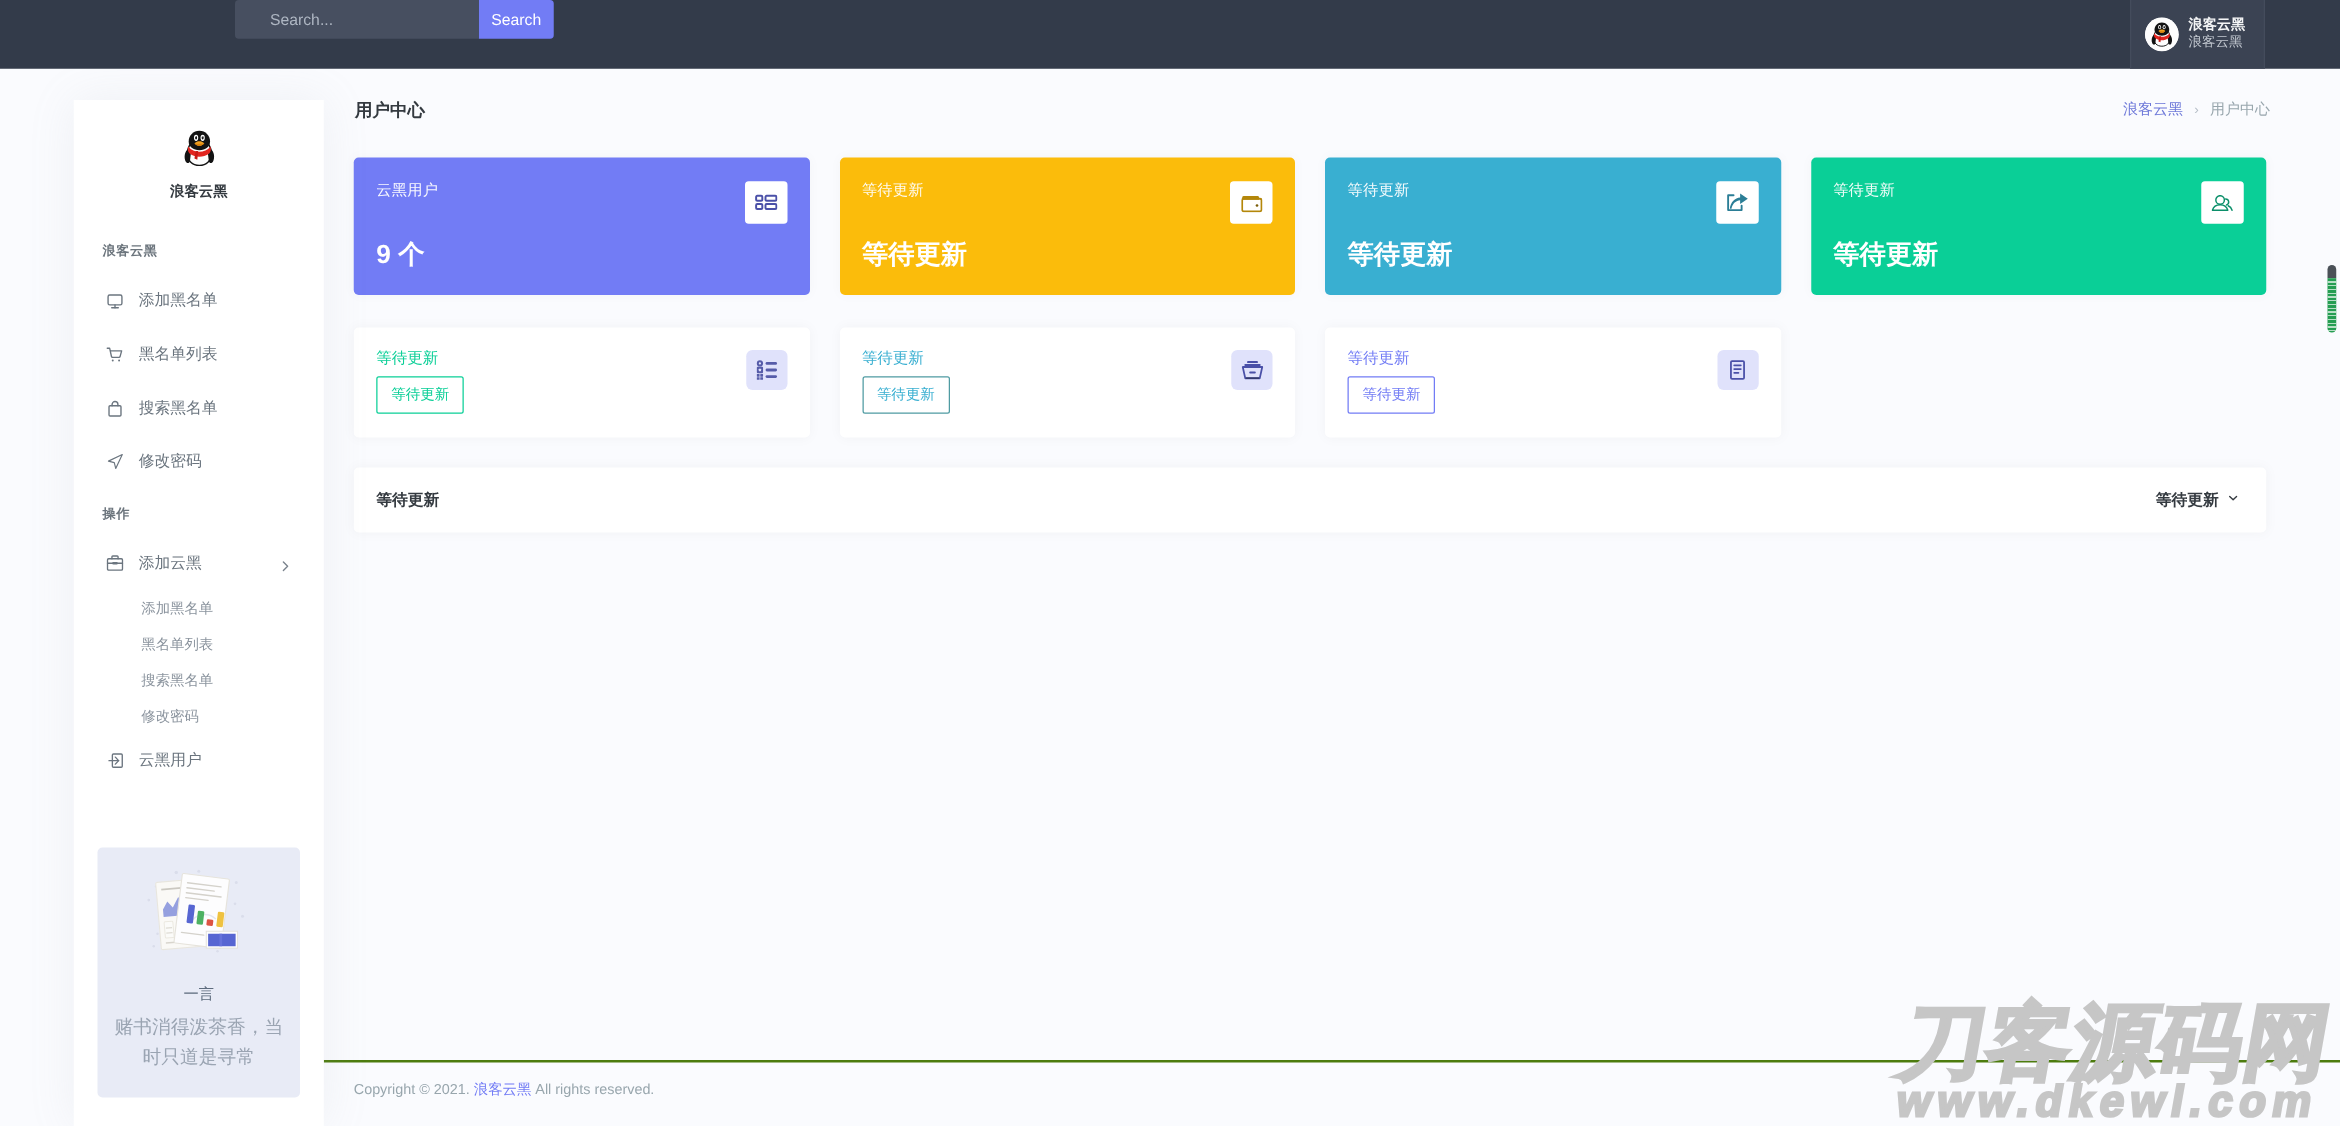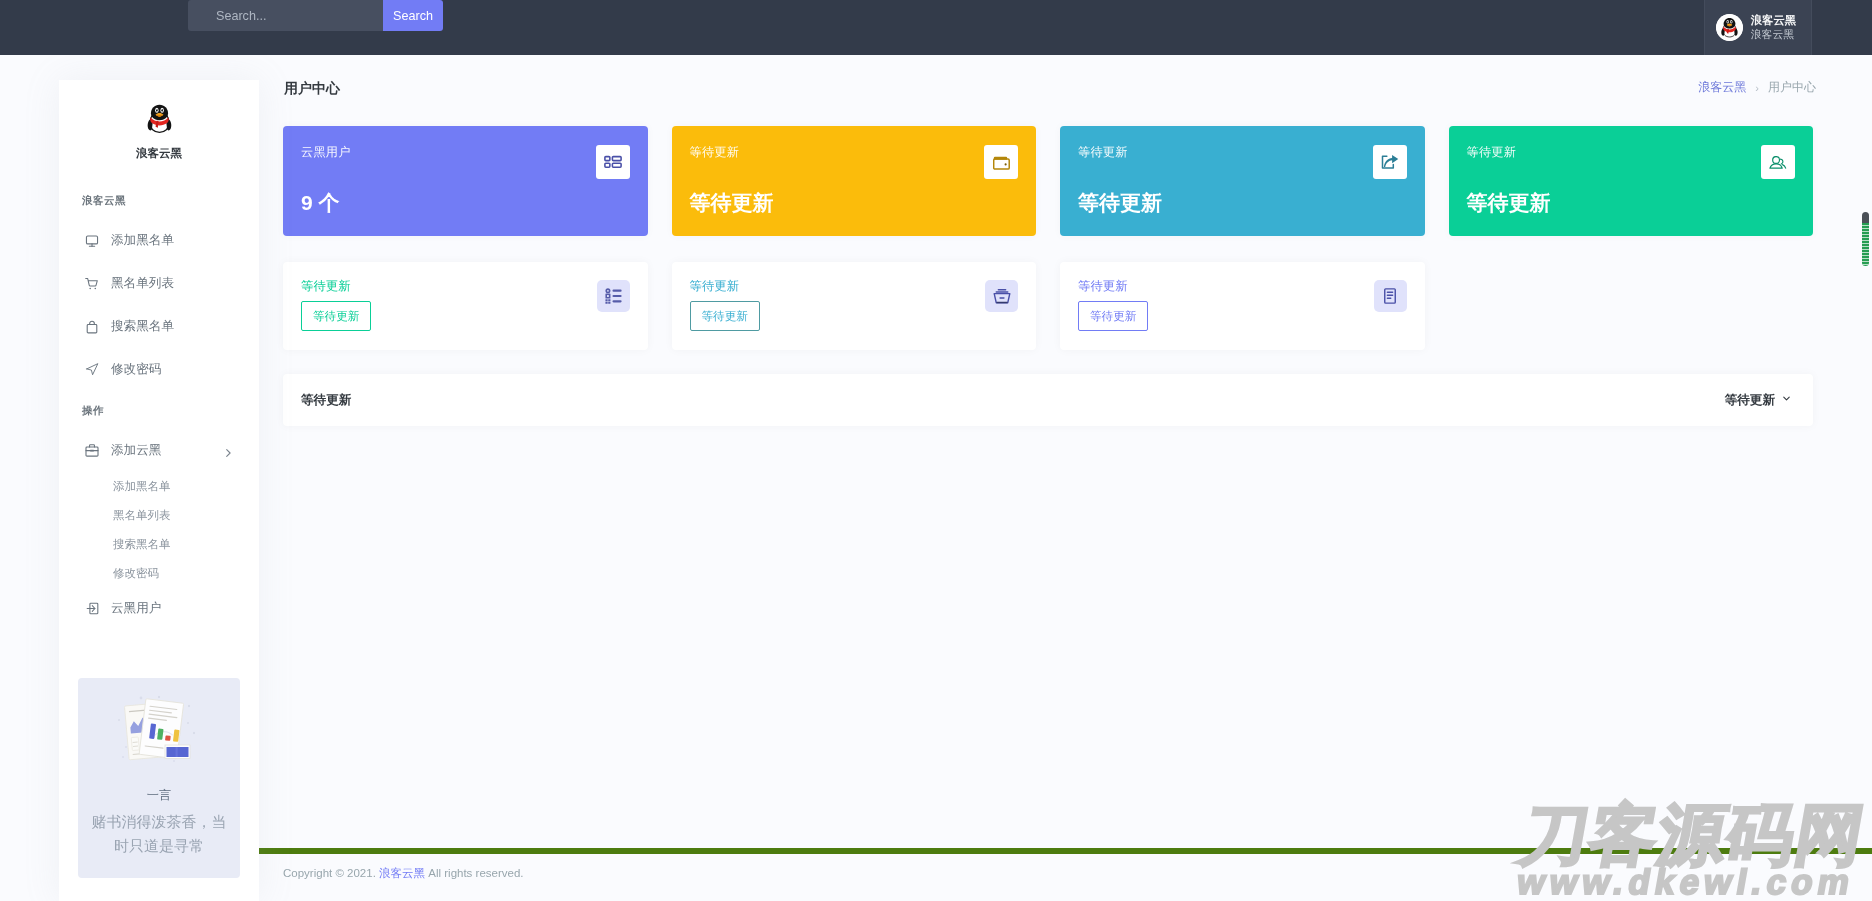--- a/index.html
+++ b/index.html
@@ -57,21 +57,21 @@
 .row2{display:grid;grid-template-columns:repeat(4,1fr);gap:24px;padding:0 59px 0 24px;margin-top:26px}
 .mini{background:#fff;border-radius:4px;padding:16px 18px;height:88px;position:relative;box-shadow:0 0 10px 0 rgba(0,0,0,.04)}
 .mini .lbl{font-size:12.4px}
 .mini .btn{display:inline-block;margin-top:6px;border-radius:2px;background:#fff;font-size:11.6px;padding:9px 11px;border:1px solid;text-decoration:none;line-height:10px}
 .mini .sq{position:absolute;right:18px;top:18px;width:33px;height:32px;border-radius:5px;display:flex;align-items:center;justify-content:center}
 .panel{margin:24px 59px 0 24px;background:#fff;border-radius:4px;height:52px;display:flex;align-items:center;padding:0 21px 0 18px;box-shadow:0 0 10px 0 rgba(0,0,0,.04)}
 .panel .pt{font-size:12.6px;color:#343a40;font-weight:700}
 .panel .pr{margin-left:auto;font-size:12.6px;font-weight:700;color:#343a40;display:flex;align-items:center;gap:6px;cursor:pointer}
 
 
-.footer{position:absolute;left:259px;right:0;bottom:0;height:53px;display:flex;align-items:center;padding-left:24px;border-top:6px solid #4d7c0f;font-size:11.5px;color:#98a6ad;padding-bottom:9px}
+.footer{position:absolute;left:259px;right:0;bottom:0;height:53px;display:flex;align-items:center;padding-left:24px;border-top:2px solid #4d7c0f;font-size:11.5px;color:#98a6ad;padding-bottom:9px}
 .footer a{color:#727cf5;text-decoration:none}
 
 
 .wm{position:absolute;right:-2px;bottom:4px;text-align:left;pointer-events:none;z-index:30;width:352px;white-space:nowrap;overflow:visible}
 .wm .l1{font-size:67px;font-weight:700;color:#c6c6c6;letter-spacing:1.5px;line-height:58px;font-style:normal;height:58px;transform:skewX(-10deg);-webkit-text-stroke:2.8px #c6c6c6;margin-right:-2px}
 .wm .l2{font-size:35px;font-weight:700;color:#c6c6c6;letter-spacing:5.2px;line-height:31px;font-style:normal;margin-top:2px;margin-left:-4px;transform:skewX(-10deg);-webkit-text-stroke:2.2px #c6c6c6}
 
 
 .sbar{position:absolute;right:3px;top:212px;width:7px;height:54px;border-radius:4px;z-index:40;overflow:hidden;
   background:linear-gradient(#4a5057 0 20%,#259d52 20% 100%)}

